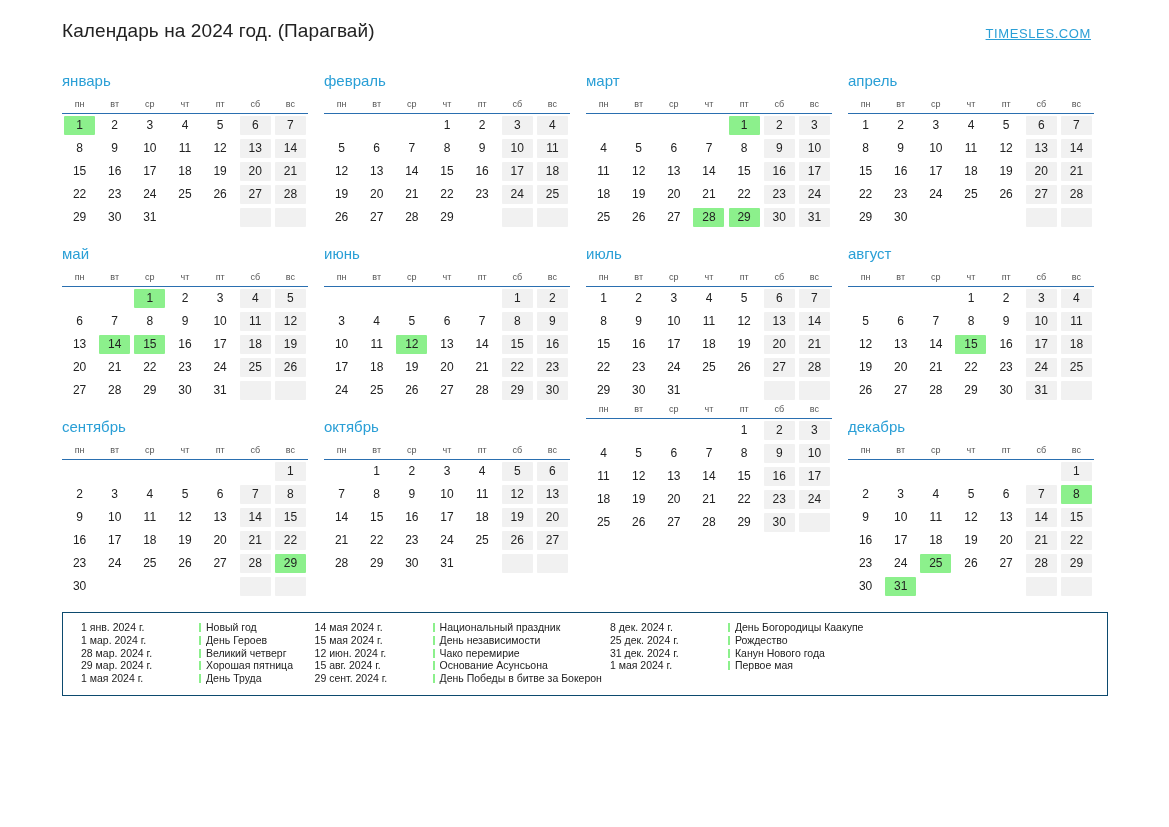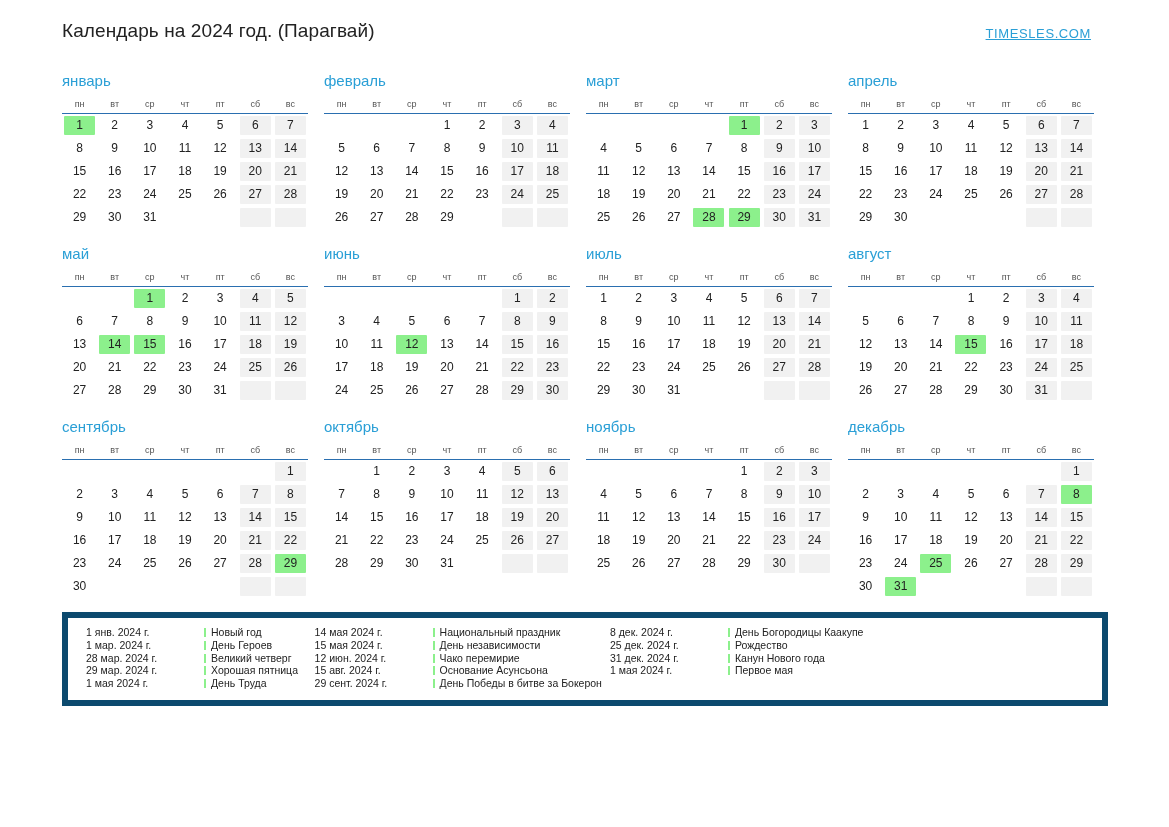--- a/index.html
+++ b/index.html
@@ -87,21 +87,21 @@
     margin: 0 auto;
     border-radius: 1px;
   }
   .we { background: #f1f1f1; }
   .hol { background: #8cf08c; }
   .legend {
     position: absolute;
     left: 62px;
     top: 612px;
     width: 1046px;
-    border: 6px solid #0c4a6e;
+    border: 1px solid #0c4a6e;
     box-sizing: border-box;
     padding: 8px 10px 10px 10px;
     background: #fff;
   }
   .legend-grid {
     display: grid;
     grid-template-columns: 1fr 1fr 1fr 1fr;
     column-gap: 0;
   }
   .legend-col {
@@ -1423,21 +1423,20 @@
                 <span class="cell we">&nbsp;</span>
               </td>
               <td>
                 <span class="cell we">&nbsp;</span>
               </td>
             </tr>
           </tbody>
         </table>
       </div>
       <div class="month">
-        <div class="month-name">ноябрь</div>
         <table class="cal">
           <thead>
             <tr>
               <th>пн</th>
               <th>вт</th>
               <th>ср</th>
               <th>чт</th>
               <th>пт</th>
               <th>сб</th>
               <th>вс</th>

